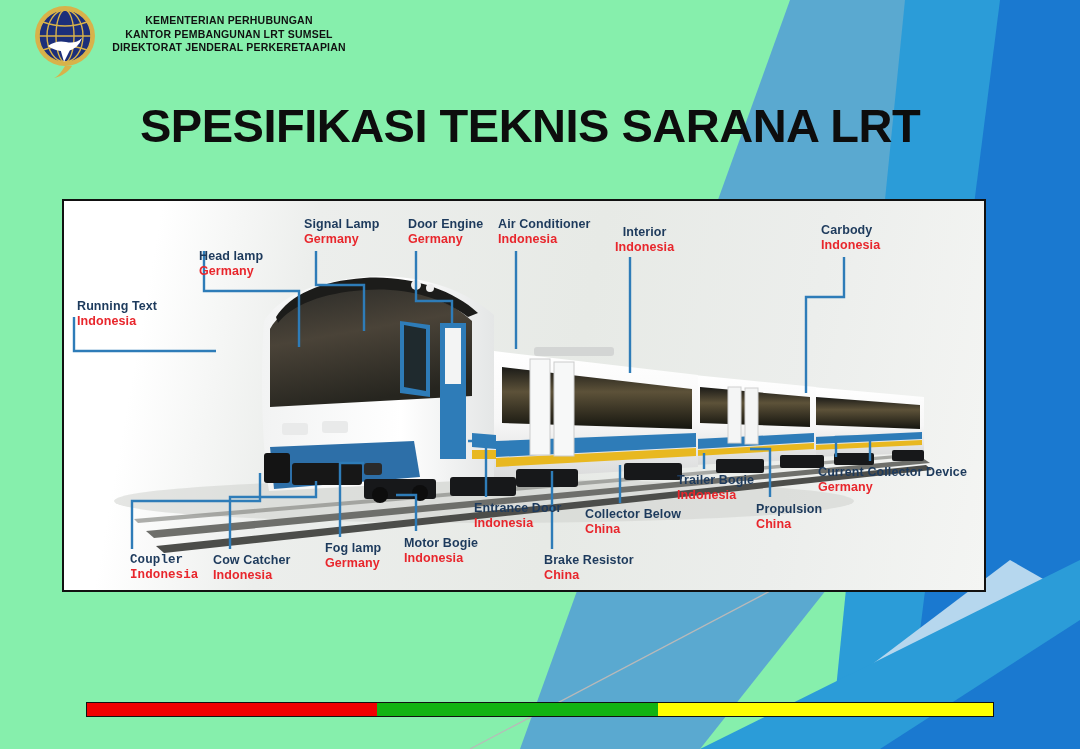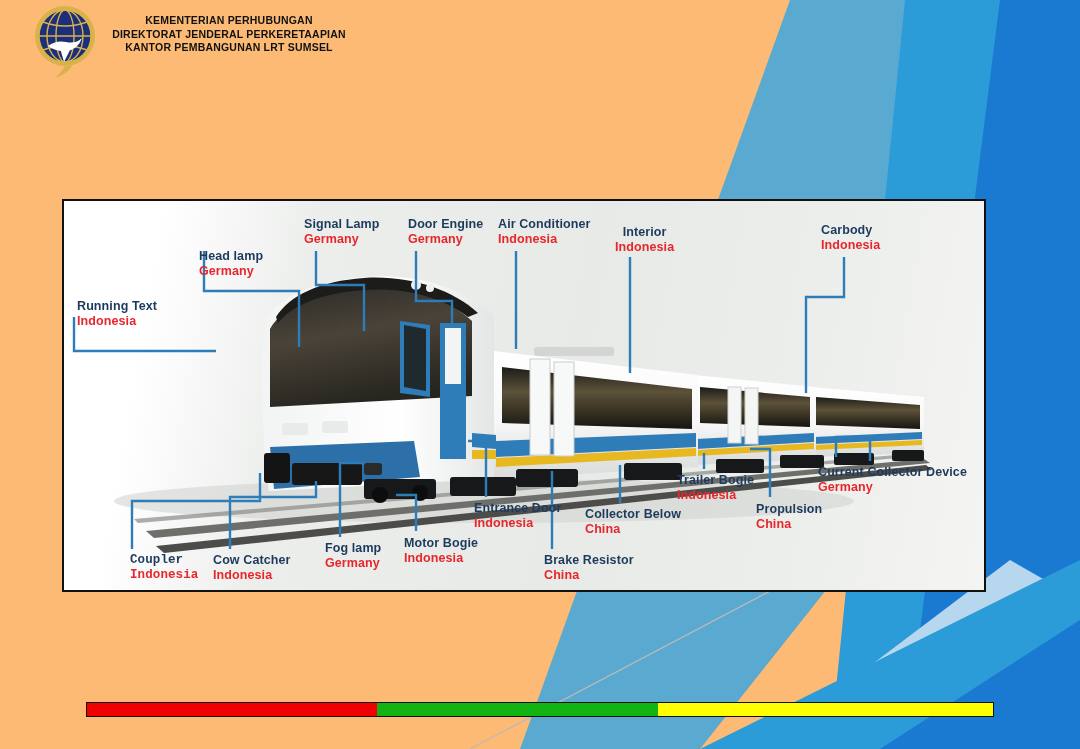--- a/index.html
+++ b/index.html
@@ -1,21 +1,21 @@
 <!DOCTYPE html>
 <html><head>
 <meta charset="utf-8">
 <style>
   html,body{margin:0;padding:0;}
   body{
     width:1080px;height:749px;overflow:hidden;position:relative;
     background:#ffffff;
     font-family:"Liberation Sans", sans-serif;
   }
-  #slide{position:absolute;inset:0;overflow:hidden;background:#fdba74;}
+  #slide{position:absolute;inset:0;overflow:hidden;background:#86efac;}
 
   
   .bgshape{position:absolute;pointer-events:none;}
 
   
   #header{position:absolute;left:0;top:0;width:520px;height:80px;}
   #logo{position:absolute;left:30px;top:4px;width:70px;height:74px;}
   #ministry{
     position:absolute;left:104px;top:14px;width:250px;
     text-align:center;color:#111;
@@ -94,25 +94,26 @@
         <ellipse cx="35" cy="32" rx="18" ry="26"></ellipse>
         <line x1="9" y1="32" x2="61" y2="32"></line>
         <path d="M13 18 Q35 26 57 18"></path>
         <path d="M13 46 Q35 38 57 46"></path>
       </g>
       <path d="M18 42 Q26 36 36 38 Q46 40 52 34 Q48 46 36 47 Q26 48 18 42 Z" fill="#ffffff"></path>
       <path d="M30 44 L34 58 L40 46 Z" fill="#ffffff"></path>
     </svg>
     <div id="ministry">
       <div>KEMENTERIAN PERHUBUNGAN</div>
+      <div>KANTOR PEMBANGUNAN LRT SUMSEL</div>
       <div>DIREKTORAT JENDERAL PERKERETAAPIAN</div>
-      <div>KANTOR PEMBANGUNAN LRT SUMSEL</div>
     </div>
   </div>
 
+  <div id="title">SPESIFIKASI TEKNIS SARANA LRT</div>
 
   <div id="diagram">
     <div id="diagram-bg"></div>
 
     <svg id="train-wrap" viewBox="0 0 916 385">
       <defs>
         <linearGradient id="bodyG" x1="0" y1="0" x2="0" y2="1">
           <stop offset="0%" stop-color="#ffffff"></stop>
           <stop offset="55%" stop-color="#f7f7f7"></stop>
           <stop offset="100%" stop-color="#d9dada"></stop>

